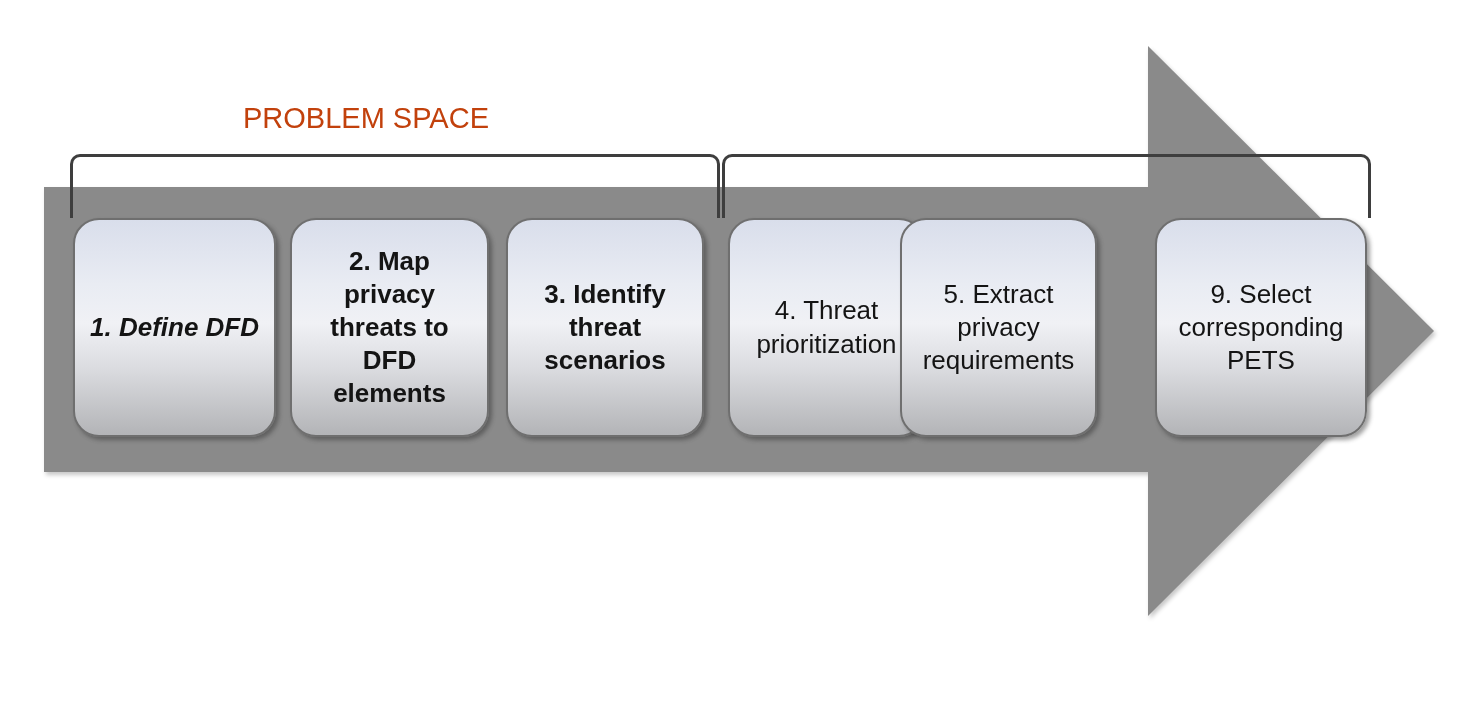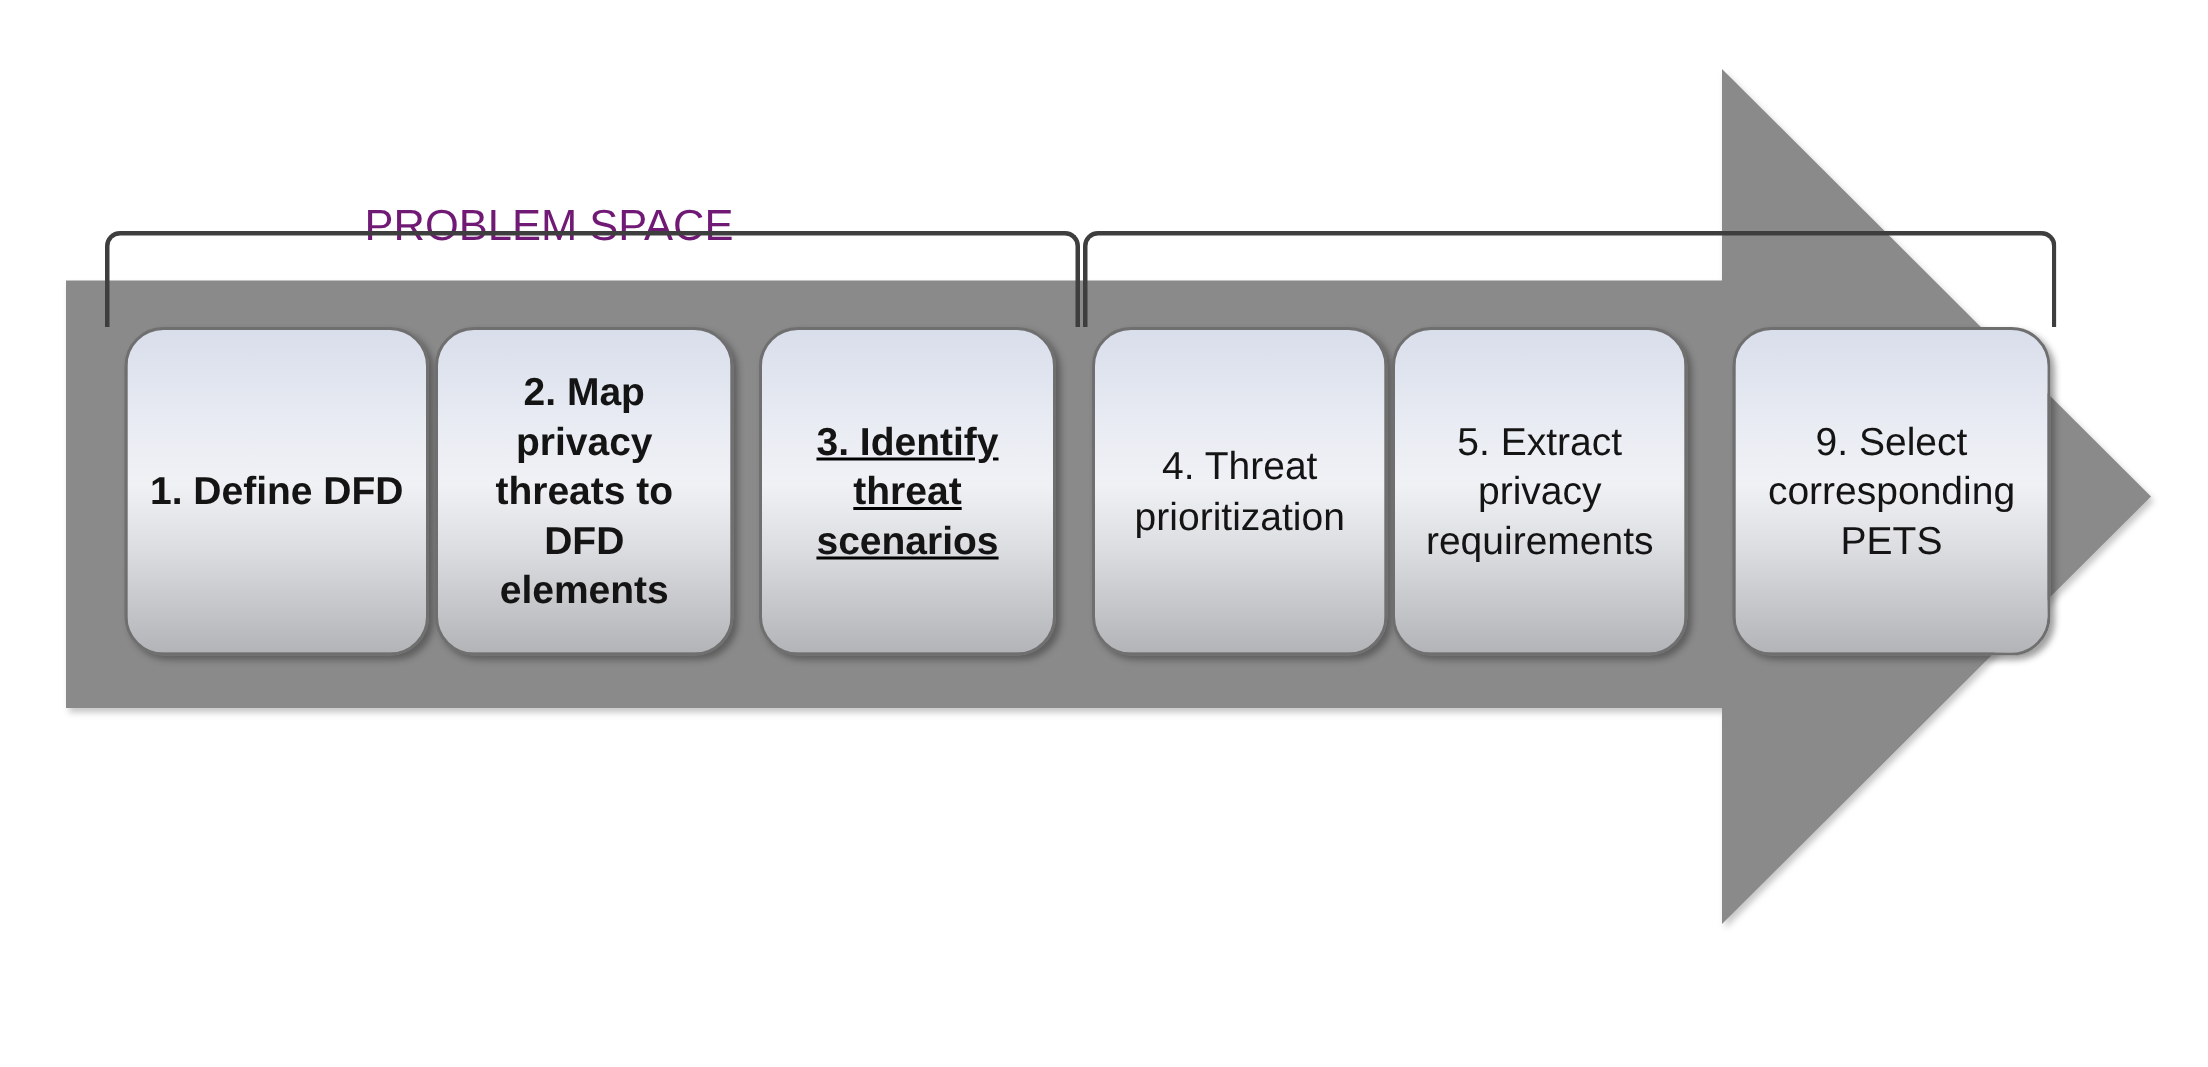--- a/index.html
+++ b/index.html
@@ -19,45 +19,45 @@
   
   .bracket{
     position:absolute;top:154px;height:64px;
     border:3px solid #3e3e3e;border-bottom:none;
     border-radius:10px 10px 0 0;box-sizing:border-box;
   }
   .bracket.left{left:70px;width:650px;}
   .bracket.right{left:722px;width:649px;}
   
   .phase-label{
-    position:absolute;top:133px;width:300px;height:36px;
-    font-size:29px;line-height:36px;color:#701a75;text-align:center;
+    position:absolute;top:100px;width:300px;height:36px;
+    font-size:29px;line-height:36px;color:#c2410c;text-align:center;
     white-space:nowrap;letter-spacing:0px;
   }
   .phase-label.left{left:216px;}
   .phase-label.right{left:820px;}
   
   .step{
     position:absolute;top:218px;height:219px;box-sizing:border-box;
     border:2px solid #6f6f6f;border-radius:26px;
     background:linear-gradient(180deg,#d9deeb 0%,#e9ecf3 30%,#f0f1f5 48%,#dcdde1 68%,#b3b4b7 100%);
     box-shadow:3px 3px 4px rgba(45,45,45,0.45);
     display:flex;align-items:center;justify-content:center;
     padding:0 10px;
   }
   .step .lbl{
     font-size:26px;line-height:1.27;color:#141414;text-align:center;
     white-space:pre-line;
   }
   .step.bold .lbl{font-weight:700;}
-  .step.s1{left:83px;width:203px;}
+  .step.s1{left:73px;width:203px;font-style:italic;}
   .step.s2{left:290px;width:199px;}
-  .step.s3{left:506px;width:198px;text-decoration:underline;}
+  .step.s3{left:506px;width:198px;}
   .step.s4{left:728px;width:197px;}
-  .step.s5{left:928px;width:197px;}
+  .step.s5{left:900px;width:197px;}
   .step.s6{left:1155px;width:212px;}
 </style>
 </head>
 <body>
 
 <div class="stage">
 
   <div class="arrow-wrap">
     <div class="arrow-shaft"></div>
     <div class="arrow-head"></div>

